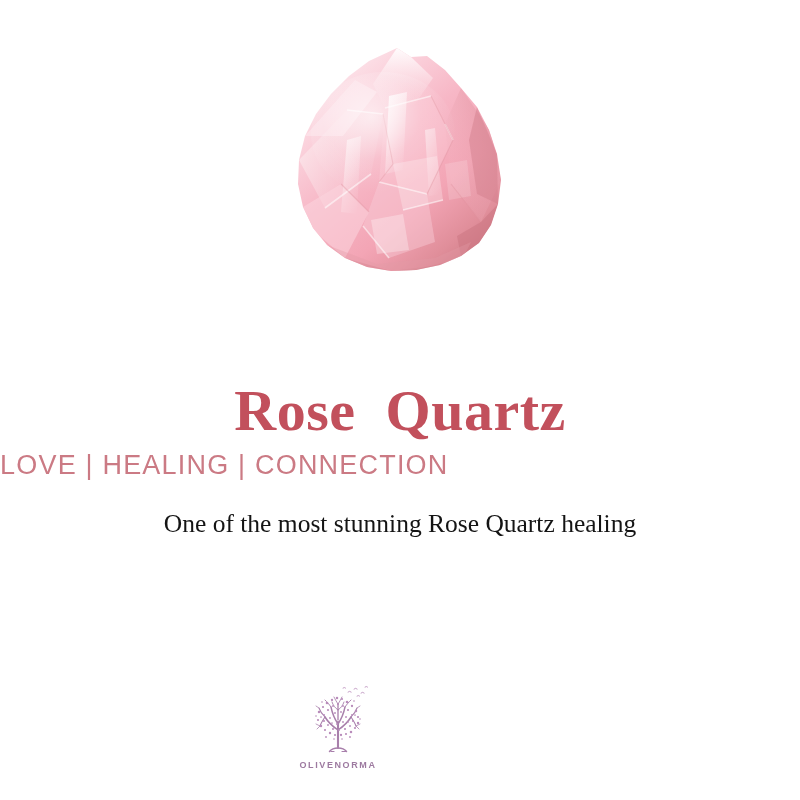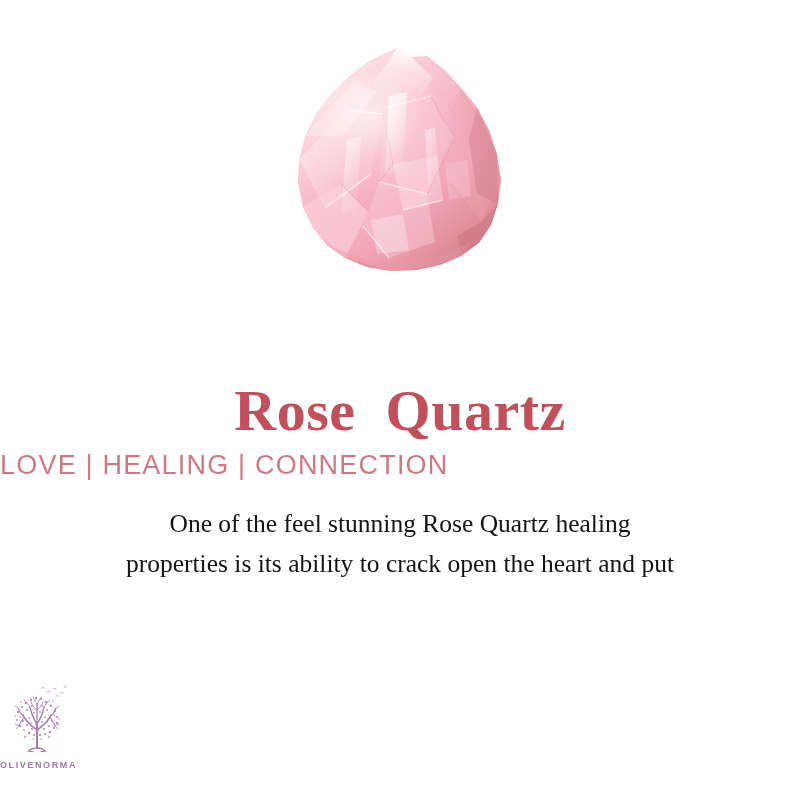--- a/index.html
+++ b/index.html
@@ -85,21 +85,21 @@
   .body-copy .line { display: block; }
 
   
   .logo-wrap {
     position: absolute;
     left: 0;
     top: 678px;
     width: 676px;
     display: flex;
     flex-direction: column;
-    align-items: flex-start;
+    align-items: center;
   }
   .logo-mark {
     display: block;
     width: 74px;
     height: 76px;
   }
   .logo-word {
     margin-top: 2px;
     font-family: "Liberation Sans", sans-serif;
     font-weight: 700;
@@ -204,22 +204,21 @@
         <ellipse cx="98" cy="90" rx="72" ry="62" fill="url(#gGlow)"></ellipse>
       </g>
     </svg>
   </div>
 
   <h1 class="title">Rose  Quartz</h1>
 
   <div class="subtitle">LOVE | HEALING | CONNECTION</div>
 
   <div class="body-copy">
-    <span class="line">One of the feel stunning Rose Quartz healing</span>
-    <span class="line">properties is its ability to crack open the heart and put</span>
+    <span class="line">One of the most stunning Rose Quartz healing</span>
   </div>
 
   <div class="logo-wrap">
     <svg class="logo-mark" viewBox="0 0 74 76">
       <g stroke="#a87fab" fill="none" stroke-linecap="round">
 
         <path d="M37 66 L37 40" stroke-width="2.1"></path>
         <path d="M37 66 C33 66 30 67.5 28.5 69.5 M37 66 C41 66 44 67.5 45.5 69.5" stroke-width="1.5"></path>
         <path d="M33 69.5 L30 69.5 M41 69.5 L44.5 69.5" stroke-width="1.2"></path>
 

